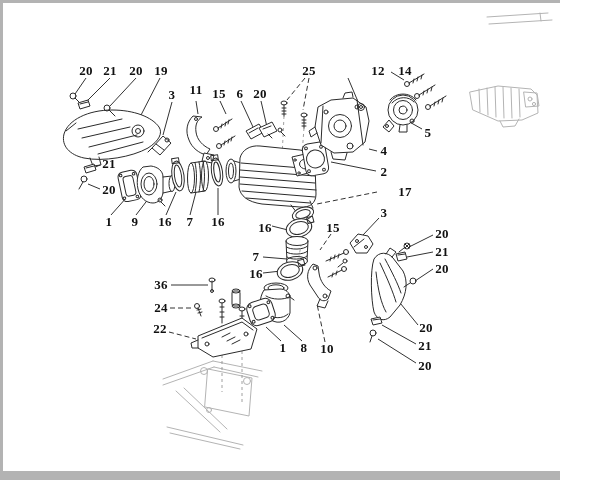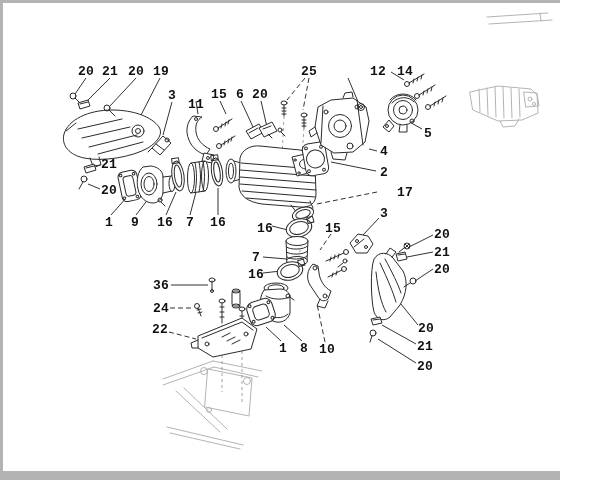--- a/index.html
+++ b/index.html
@@ -1,17 +1,17 @@
 <!DOCTYPE html>
 <html style="--badge-bg: #cc2229; --badge-text: #ffffff; --drawing-line: #2b2b2b; --faint-line: #b4b4b4; --page-bg: #ffffff; --page-edge: #b3b3b3; --callout-text: #111111;"><head>
 <meta charset="utf-8">
 <style>
   html,body{margin:0;padding:0;background:#ffffff;}
   .stage{position:relative;width:560px;height:480px;background:var(--page-bg,#fff);
-         overflow:hidden;font-family:Liberation Mono, monospace;}
+         overflow:hidden;font-family:Liberation Serif, serif;}
   .edge{position:absolute;background:var(--page-edge,#b3b3b3);}
   .edge.top{left:0;top:0;width:600px;height:3px;}
   .edge.left{left:0;top:0;width:3px;height:480px;}
   .edge.bottom{left:0;top:471px;width:600px;height:9px;}
   .edge.right{left:591px;top:0;width:3px;height:480px;}
   svg.diagram{position:absolute;left:0;top:0;}
   svg .ln{stroke:var(--drawing-line,#2b2b2b);stroke-width:1;fill:none;stroke-linecap:round;stroke-linejoin:round;}
   svg .wh{stroke:var(--drawing-line,#2b2b2b);stroke-width:1;fill:#ffffff;stroke-linejoin:round;}
   svg .ft{stroke:var(--faint-line,#b4b4b4);stroke-width:1;fill:none;stroke-linecap:round;stroke-linejoin:round;}
   svg .ldr{stroke:#333;stroke-width:1;fill:none;}
@@ -438,21 +438,21 @@
       <path class="ln" d="M198,340 L191,343 L192,348 L198,348"></path>
     </g>
   </svg>
 
   <div>
       <div class="callout" style="left: 86px; top: 71px;">20</div>
       <div class="callout" style="left: 110px; top: 71px;">21</div>
       <div class="callout" style="left: 136px; top: 71px;">20</div>
       <div class="callout" style="left: 161px; top: 71px;">19</div>
       <div class="callout" style="left: 172px; top: 95px;">3</div>
-      <div class="callout" style="left: 196px; top: 104px;">11</div>
+      <div class="callout" style="left: 196px; top: 90px;">11</div>
       <div class="callout" style="left: 219px; top: 94px;">15</div>
       <div class="callout" style="left: 240px; top: 94px;">6</div>
       <div class="callout" style="left: 260px; top: 94px;">20</div>
       <div class="callout" style="left: 309px; top: 71px;">25</div>
       <div class="callout" style="left: 346px; top: 71px; margin-left: 32px;">12</div>
       <div class="callout" style="left: 380px; top: 71px; margin-left: 25px;">14</div>
       <div class="callout" style="left: 428px; top: 133px;">5</div>
       <div class="callout" style="left: 384px; top: 151px;">4</div>
       <div class="callout" style="left: 384px; top: 172px;">2</div>
       <div class="callout" style="left: 405px; top: 192px; text-align: right;">17</div>

